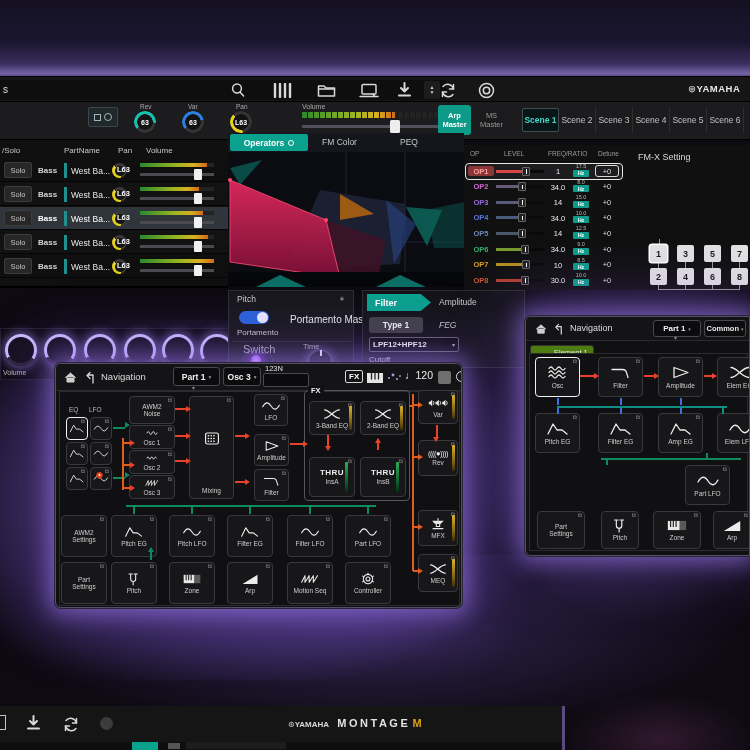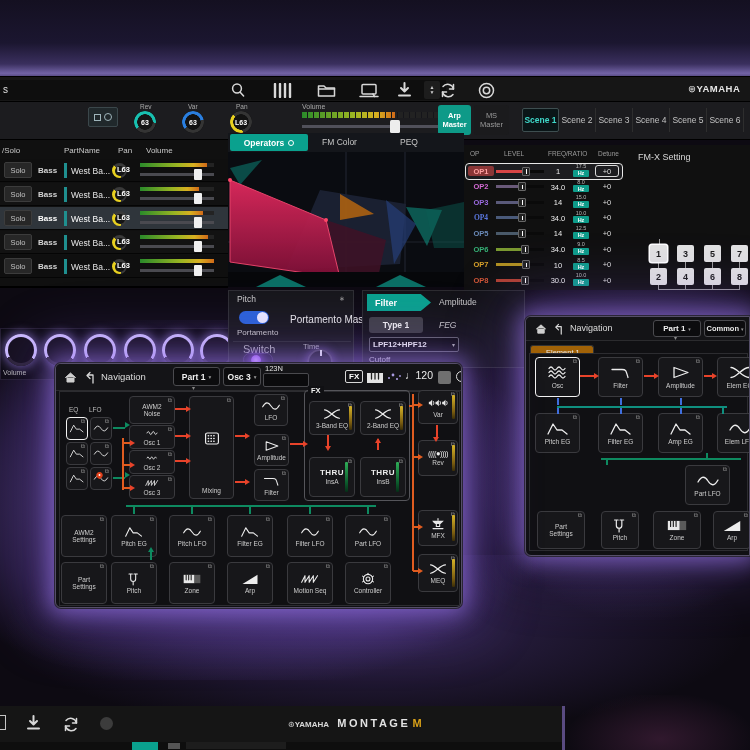--- a/index.html
+++ b/index.html
@@ -317,21 +317,21 @@
           </div>
           <div style="position: absolute; left: 52px; top: 2.5px; width: 8px; height: 9px; background: rgb(34, 34, 34); border: 1px solid rgb(102, 102, 102); border-radius: 1px;">
             <div style="position: absolute; left: 2.5px; top: 1.5px; width: 1.5px; height: 4.5px; background: rgb(255, 255, 255);"></div>
           </div>
           <div style="position: absolute; left: 80px; top: 3px; width: 24px; font-size: 7.5px; color: rgb(238, 238, 238); text-align: center;">14</div>
           <div style="position: absolute; left: 106px; top: -1px; width: 18px; font-size: 5.5px; color: rgb(184, 184, 184); text-align: center;">15.0</div>
           <div style="position: absolute; left: 107px; top: 5.5px; width: 16px; height: 7px; background: rgb(14, 156, 138); border-radius: 1px; font-size: 5.5px; font-weight: bold; color: rgb(255, 255, 255); display: flex; align-items: center; justify-content: center;">Hz</div>
           <div style="position: absolute; left: 130px; top: 2px; width: 22px; height: 10px; font-size: 7.5px; color: rgb(221, 221, 221); display: flex; align-items: center; justify-content: center;">+0</div>
         </div>
         <div style="position: absolute; left: 2px; top: 65.8px; width: 156px; height: 14.5px;">
-          <div style="position: absolute; left: 2px; top: 2px; width: 26px; height: 10px; font-size: 7.5px; font-weight: bold; color: rgb(90, 119, 224); display: flex; align-items: center; justify-content: center; font-family: Liberation Serif, serif;">OP4</div>
+          <div style="position: absolute; left: 2px; top: 2px; width: 26px; height: 10px; font-size: 7.5px; font-weight: bold; color: rgb(90, 119, 224); display: flex; align-items: center; justify-content: center;">OP4</div>
           <div style="position: absolute; left: 30px; top: 5.5px; width: 48px; height: 3px; background: rgb(10, 10, 10);">
             <div style="position: absolute; left: 0px; top: 0px; height: 3px; width: 26px; background: rgb(74, 90, 122);"></div>
           </div>
           <div style="position: absolute; left: 52px; top: 2.5px; width: 8px; height: 9px; background: rgb(34, 34, 34); border: 1px solid rgb(102, 102, 102); border-radius: 1px;">
             <div style="position: absolute; left: 2.5px; top: 1.5px; width: 1.5px; height: 4.5px; background: rgb(255, 255, 255);"></div>
           </div>
           <div style="position: absolute; left: 80px; top: 3px; width: 24px; font-size: 7.5px; color: rgb(238, 238, 238); text-align: center;">34.0</div>
           <div style="position: absolute; left: 106px; top: -1px; width: 18px; font-size: 5.5px; color: rgb(184, 184, 184); text-align: center;">10.0</div>
           <div style="position: absolute; left: 107px; top: 5.5px; width: 16px; height: 7px; background: rgb(14, 156, 138); border-radius: 1px; font-size: 5.5px; font-weight: bold; color: rgb(255, 255, 255); display: flex; align-items: center; justify-content: center;">Hz</div>
           <div style="position: absolute; left: 130px; top: 2px; width: 22px; height: 10px; font-size: 7.5px; color: rgb(221, 221, 221); display: flex; align-items: center; justify-content: center;">+0</div>
@@ -890,21 +890,21 @@
         <span style="color:#999;font-size:5px;">▾</span>
         </span>
       <span class="abs" style="left:178px;top:3px;width:42px;height:17px;background:#0c0c0e;border:1px solid #4a4a4e;border-radius:3px;display:flex;align-items:center;justify-content:center;gap:2px;">
         <span style="color:#e8e8e8;font-weight:bold;font-size:7.5px;">Common</span>
         <span style="color:#999;font-size:5px;">▾</span>
         </span>
       <span class="abs" style="left:223px;top:3px;width:36px;height:17px;border:1.5px solid #e8e8e8;border-radius:3px;display:flex;align-items:center;padding-left:3px;">
         </span>
       <span class="txt" style="left:148px;top:18px;font-size:6px;color:#8a8a8a;">▾</span>
     </div>
-    <span class="abs" style="left:4px;top:28px;width:64px;height:13px;background:#a16207;border:1px solid #333;border-bottom:none;border-radius:3px 3px 0 0;display:flex;align-items:center;padding-left:15px;">
+    <span class="abs" style="left:4px;top:28px;width:64px;height:13px;background:#4d7c0f;border:1px solid #333;border-bottom:none;border-radius:3px 3px 0 0;display:flex;align-items:center;padding-left:23px;">
       <span style="color:#e8e8e8;font-size:7.5px;">Element 1</span>
       </span>
     <div class="canvas" style="left:3px;top:36px;width:219px;height:198px;"></div>
     <div id="rw-nodes" class="abs" style="left:0;top:0;width:225px;height:240px;">
         <div class="nb sel" style="position: absolute; left: 9px; top: 40px; width: 45px; height: 40px;">
           <span class="lk">⧉</span>
           <span>
             <svg width="24" height="17" viewBox="0 0 24 16" style="stroke:#ececec;fill:none;stroke-width:1.3;stroke-linecap:round;stroke-linejoin:round">
               <path d="M3,4 q2,-3 4,0 q2,3 4,0 q2,-3 4,0 q2,3 4,0 M3,8 q2,-3 4,0 q2,3 4,0 q2,-3 4,0 q2,3 4,0 M3,12 q2,-3 4,0 q2,3 4,0 q2,-3 4,0 q2,3 4,0"></path>
             </svg>

